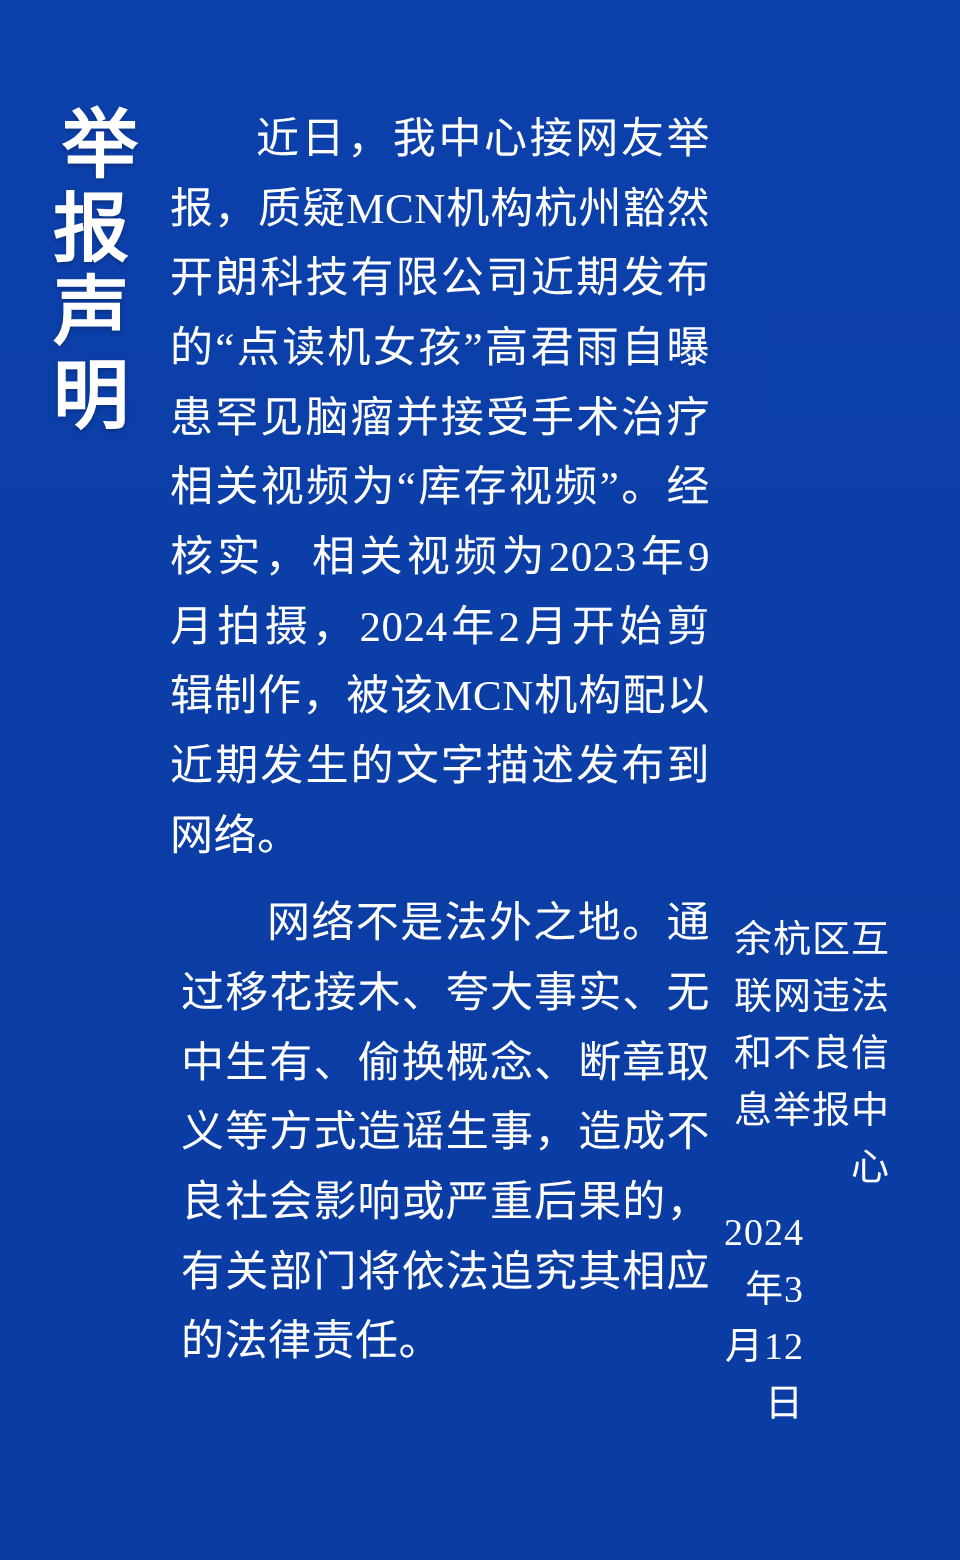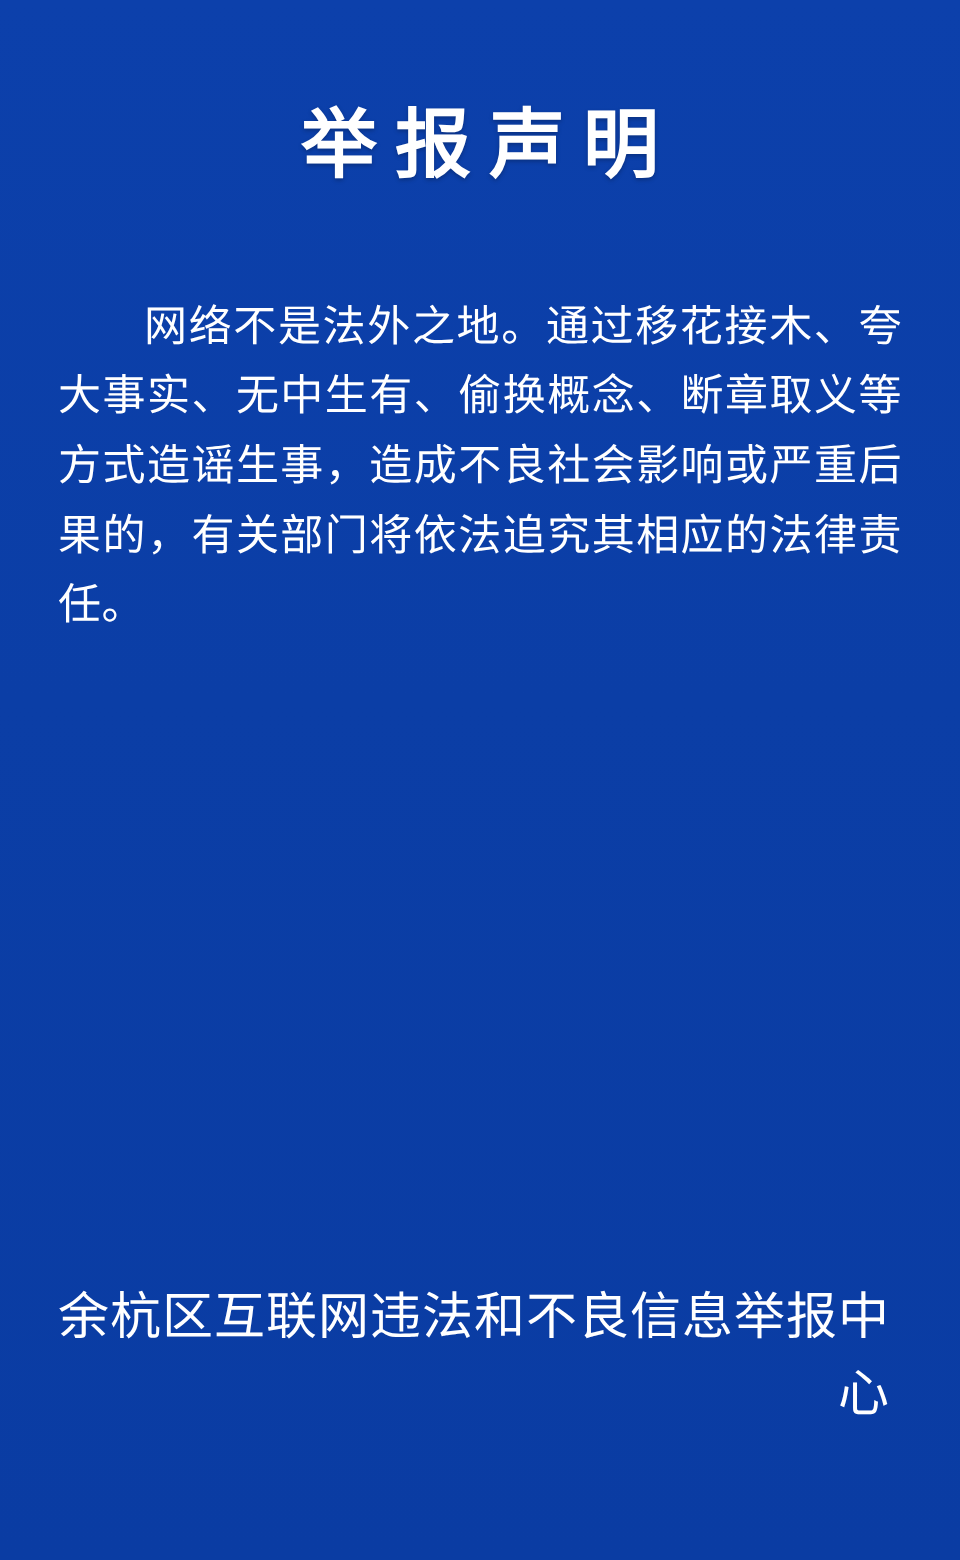--- a/index.html
+++ b/index.html
@@ -14,21 +14,21 @@
     color: #ffffff;
     overflow: hidden;
   }
   .statement-card {
     position: relative;
     width: 960px;
     height: 1560px;
     box-sizing: border-box;
     background: linear-gradient(180deg, #0c40ab 0%, #0b3ea6 45%, #0a3ca3 100%);
     display: flex;
-    flex-direction: column;
+    flex-direction: row;
     padding: 0 44px;
   }
   .doc-title {
     margin: 0;
     padding-top: 104px;
     text-align: center;
     font-size: 76px;
     line-height: 1.1;
     font-weight: 700;
     letter-spacing: 18px;
@@ -54,42 +54,44 @@
     margin-top: 18px;
     margin-left: 11px;
   }
   .signature {
     margin-top: auto;
     padding-bottom: 128px;
     text-align: right;
     padding-right: 26px;
   }
   .org {
-    font-size: 51px;
+    font-size: 38px;
     line-height: 1.5;
     letter-spacing: 1px;
-    font-family: Liberation Sans, sans-serif;
+    font-family: Liberation Mono, monospace;
   }
   .date {
     font-size: 38px;
     line-height: 1.5;
     margin-top: 6px;
     padding-right: 86px;
     letter-spacing: 1px;
     font-family: "Liberation Serif", "DejaVu Serif", serif;
   }
 </style>
 </head>
 <body>
 
 <div class="statement-card">
 
   <h1 class="doc-title">举报声明</h1>
 
   <div class="body-block">
+    <p class="para">近日，我中心接网友举报，质疑MCN机构杭州豁然开朗科技有限公司近期发布的“点读机女孩”高君雨自曝患罕见脑瘤并接受手术治疗相关视频为“库存视频”。经核实，相关视频为2023年9月拍摄，2024年2月开始剪辑制作，被该MCN机构配以近期发生的文字描述发布到网络。</p>
     <p class="para">网络不是法外之地。通过移花接木、夸大事实、无中生有、偷换概念、断章取义等方式造谣生事，造成不良社会影响或严重后果的，有关部门将依法追究其相应的法律责任。</p>
   </div>
 
   <div class="signature">
     <div class="org">余杭区互联网违法和不良信息举报中心</div>
+    <div class="date">2024年3月12日</div>
   </div>
 
 </div>
 
 </body></html>

